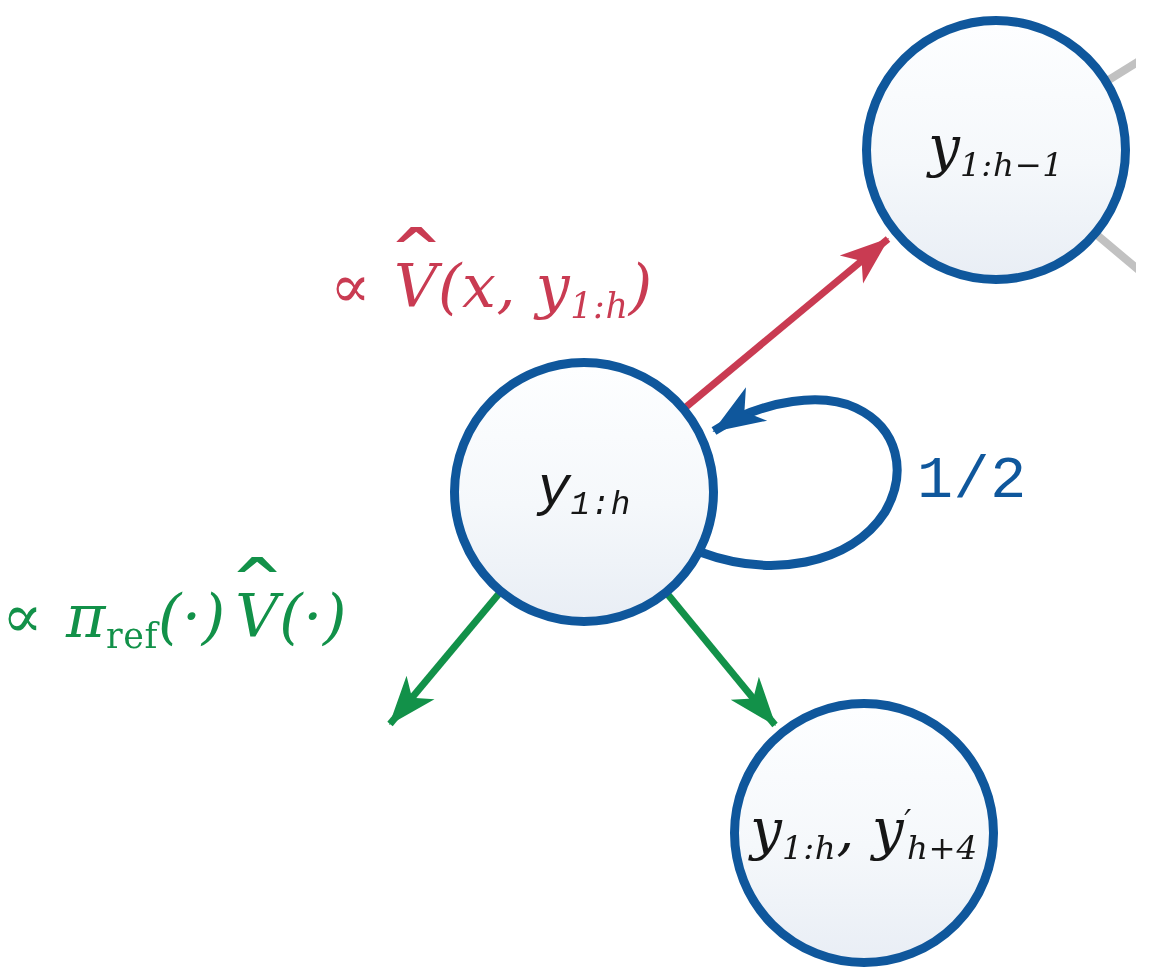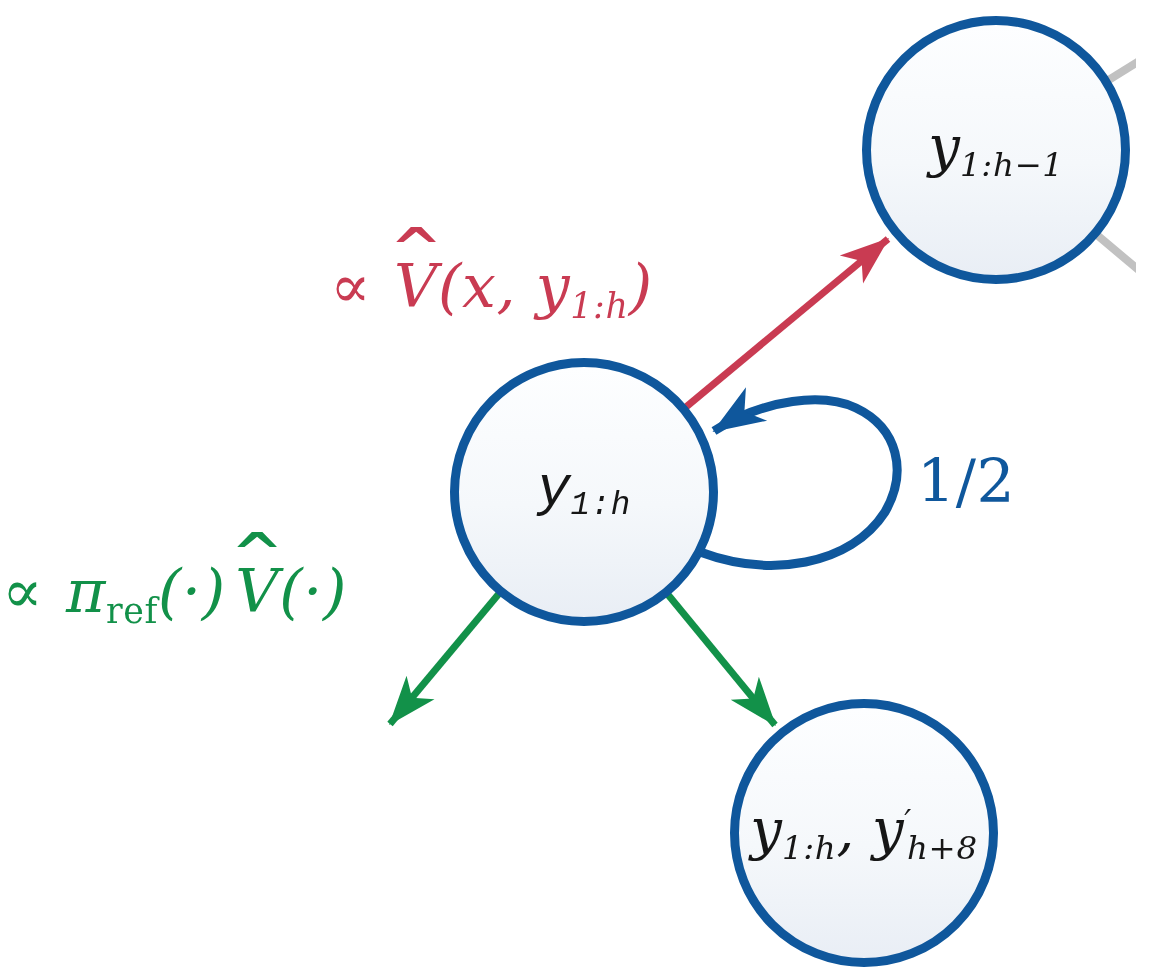--- a/index.html
+++ b/index.html
@@ -71,28 +71,28 @@
   <div class="node" style="left:862px;top:16px;">
     <span class="lbl"><span>y</span><span class="msub">1:h−1</span></span>
   </div>
 
   <div class="node" style="left:450px;top:358px;font-family:Liberation Mono, monospace;">
     <span class="lbl"><span>y</span><span class="msub">1:h</span></span>
   </div>
 
 
   <div class="node" style="left:730px;top:699px;">
-    <span class="lbl"><span>y</span><span class="msub">1:h</span><span>, </span><span>y</span><span class="prime">′</span><span class="msub">h+8</span></span>
+    <span class="lbl"><span>y</span><span class="msub">1:h</span><span>, </span><span>y</span><span class="prime">′</span><span class="msub">h+4</span></span>
   </div>
 
   <div class="elabel red" style="left:330px;top:256px;">
     <span class="prop">∝</span><span class="vhat"><span class="hat">ˆ</span><span>V</span></span><span>(x, y</span><span class="msub">1:h</span><span>)</span>
   </div>
 
-  <div class="elabel blue" style="left:917px;top:451px;">
+  <div class="elabel blue" style="left:917px;top:451px;font-family:Liberation Mono, monospace;">
     <span>1/2</span>
   </div>
 
-  <div class="elabel green" style="left:2px;top:561px;">
+  <div class="elabel green" style="left:2px;top:586px;">
     <span class="prop">∝</span><span>π</span><span class="msub-rm">ref</span><span>(·)</span><span class="gap"></span><span class="vhat"><span class="hat">ˆ</span><span>V</span></span><span>(·)</span>
   </div>
 
 </div>
 
 </body></html>

